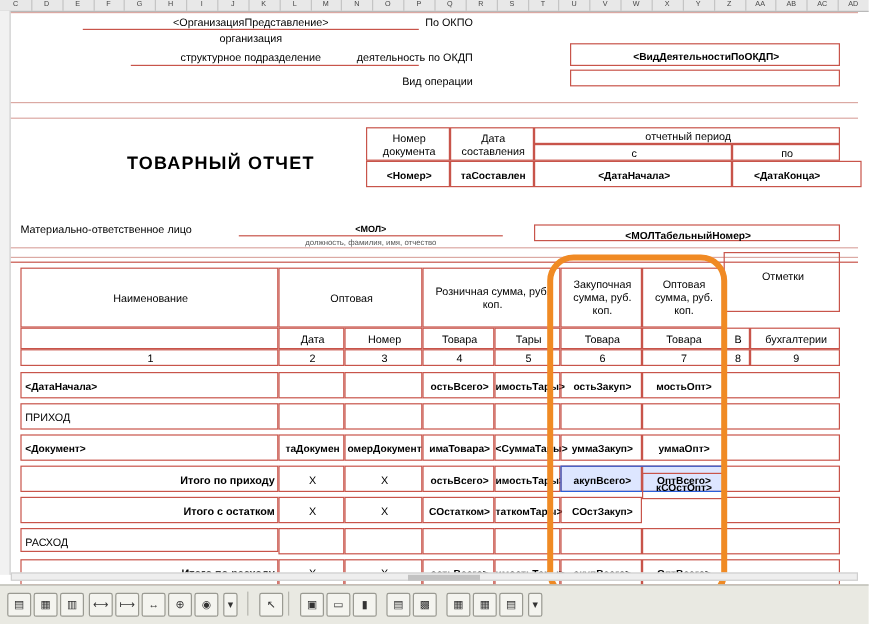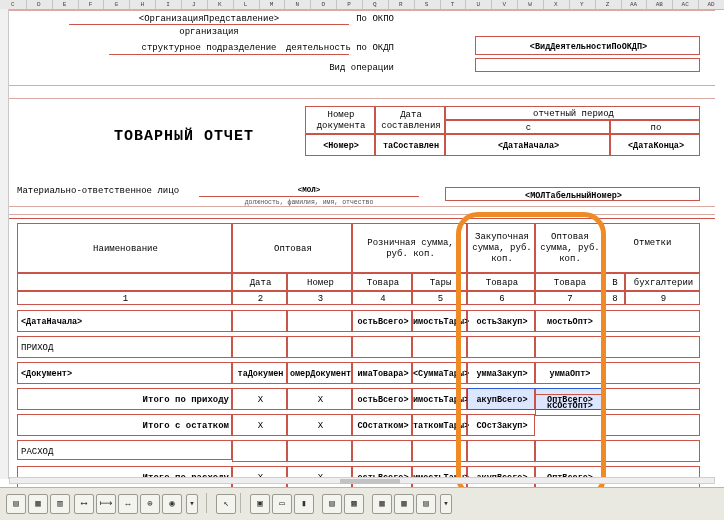--- a/index.html
+++ b/index.html
@@ -4,21 +4,21 @@
 <style>
   html,body{margin:0;padding:0;}
   body{
     width:724px;height:520px;overflow:hidden;
     background:#ffffff;
     font-family:"Liberation Sans", sans-serif;
     font-size:9px;
     color:#000;
     position:relative;
   }
-  .sheet{position:absolute;left:0;top:0;width:724px;height:520px;font-family:Liberation Mono, monospace;}
+  .sheet{position:absolute;left:0;top:0;width:724px;height:520px;}
 
   
   .ruler{
     position:absolute;left:0;top:0;width:724px;height:9px;
     background:#e8e8e8;border-bottom:1px solid #b9b9b9;
     font-size:6px;color:#444;
   }
   .ruler .tick{
     position:absolute;top:0;height:9px;border-right:1px solid #c4c4c4;
     text-align:center;line-height:9px;
@@ -169,21 +169,21 @@
 
     <div class="cell bx" style="left:296px;top:124px;width:70px;height:22px;">
       <div class="txt c chip" style="left:0;top:6px;width:70px;">&lt;Номер&gt;</div>
     </div>
     <div class="cell bx" style="left:366px;top:124px;width:70px;height:22px;">
       <div class="txt c chip" style="left:0;top:6px;width:70px;">таСоставлен</div>
     </div>
     <div class="cell bx" style="left:436px;top:124px;width:165px;height:22px;">
       <div class="txt c chip" style="left:0;top:6px;width:165px;">&lt;ДатаНачала&gt;</div>
     </div>
-    <div class="cell bx" style="left:601px;top:124px;width:90px;height:22px;">
+    <div class="cell bx" style="left:601px;top:124px;width:108px;height:22px;">
       <div class="txt c chip" style="left:0;top:6px;width:90px;">&lt;ДатаКонца&gt;</div>
     </div>
 
     <div class="txt" style="left:8px;top:176px;">Материально-ответственное лицо</div>
     <div class="hline2" style="left:190px;top:186px;width:220px;"></div>
     <div class="txt c chip sm" style="left:190px;top:176px;width:220px;">&lt;МОЛ&gt;</div>
     <div class="txt c small" style="left:190px;top:189px;width:220px;color:#555;">должность, фамилия, имя, отчество</div>
 
     <div class="cell bx" style="left:436px;top:177px;width:255px;height:14px;">
       <div class="txt c chip" style="left:0;top:3px;width:255px;">&lt;МОЛТабельныйНомер&gt;</div>
@@ -197,21 +197,21 @@
     </div>
     <div class="cell bx" style="left:343px;top:213px;width:115px;height:50px;">
       <div class="txt c" style="left:4px;top:14px;width:107px;white-space:normal;line-height:11px;">Розничная сумма, руб. коп.</div>
     </div>
     <div class="cell bx" style="left:458px;top:213px;width:68px;height:50px;">
       <div class="txt c" style="left:3px;top:8px;width:62px;white-space:normal;line-height:11px;">Закупочная сумма, руб. коп.</div>
     </div>
     <div class="cell bx" style="left:526px;top:213px;width:68px;height:50px;">
       <div class="txt c" style="left:3px;top:8px;width:62px;white-space:normal;line-height:11px;">Оптовая сумма, руб. коп.</div>
     </div>
-    <div class="cell bx" style="left:594px;top:213px;width:97px;height:50px;">
+    <div class="cell bx" style="left:594px;top:200px;width:97px;height:50px;">
       <div class="txt c" style="left:0;top:14px;width:97px;">Отметки</div>
     </div>
 
     <div class="cell bx" style="left:8px;top:263px;width:215px;height:18px;"></div>
     <div class="cell bx" style="left:223px;top:263px;width:55px;height:18px;">
       <div class="txt c" style="left:0;top:4px;width:55px;">Дата</div>
     </div>
     <div class="cell bx" style="left:278px;top:263px;width:65px;height:18px;">
       <div class="txt c" style="left:0;top:4px;width:65px;">Номер</div>
     </div>

